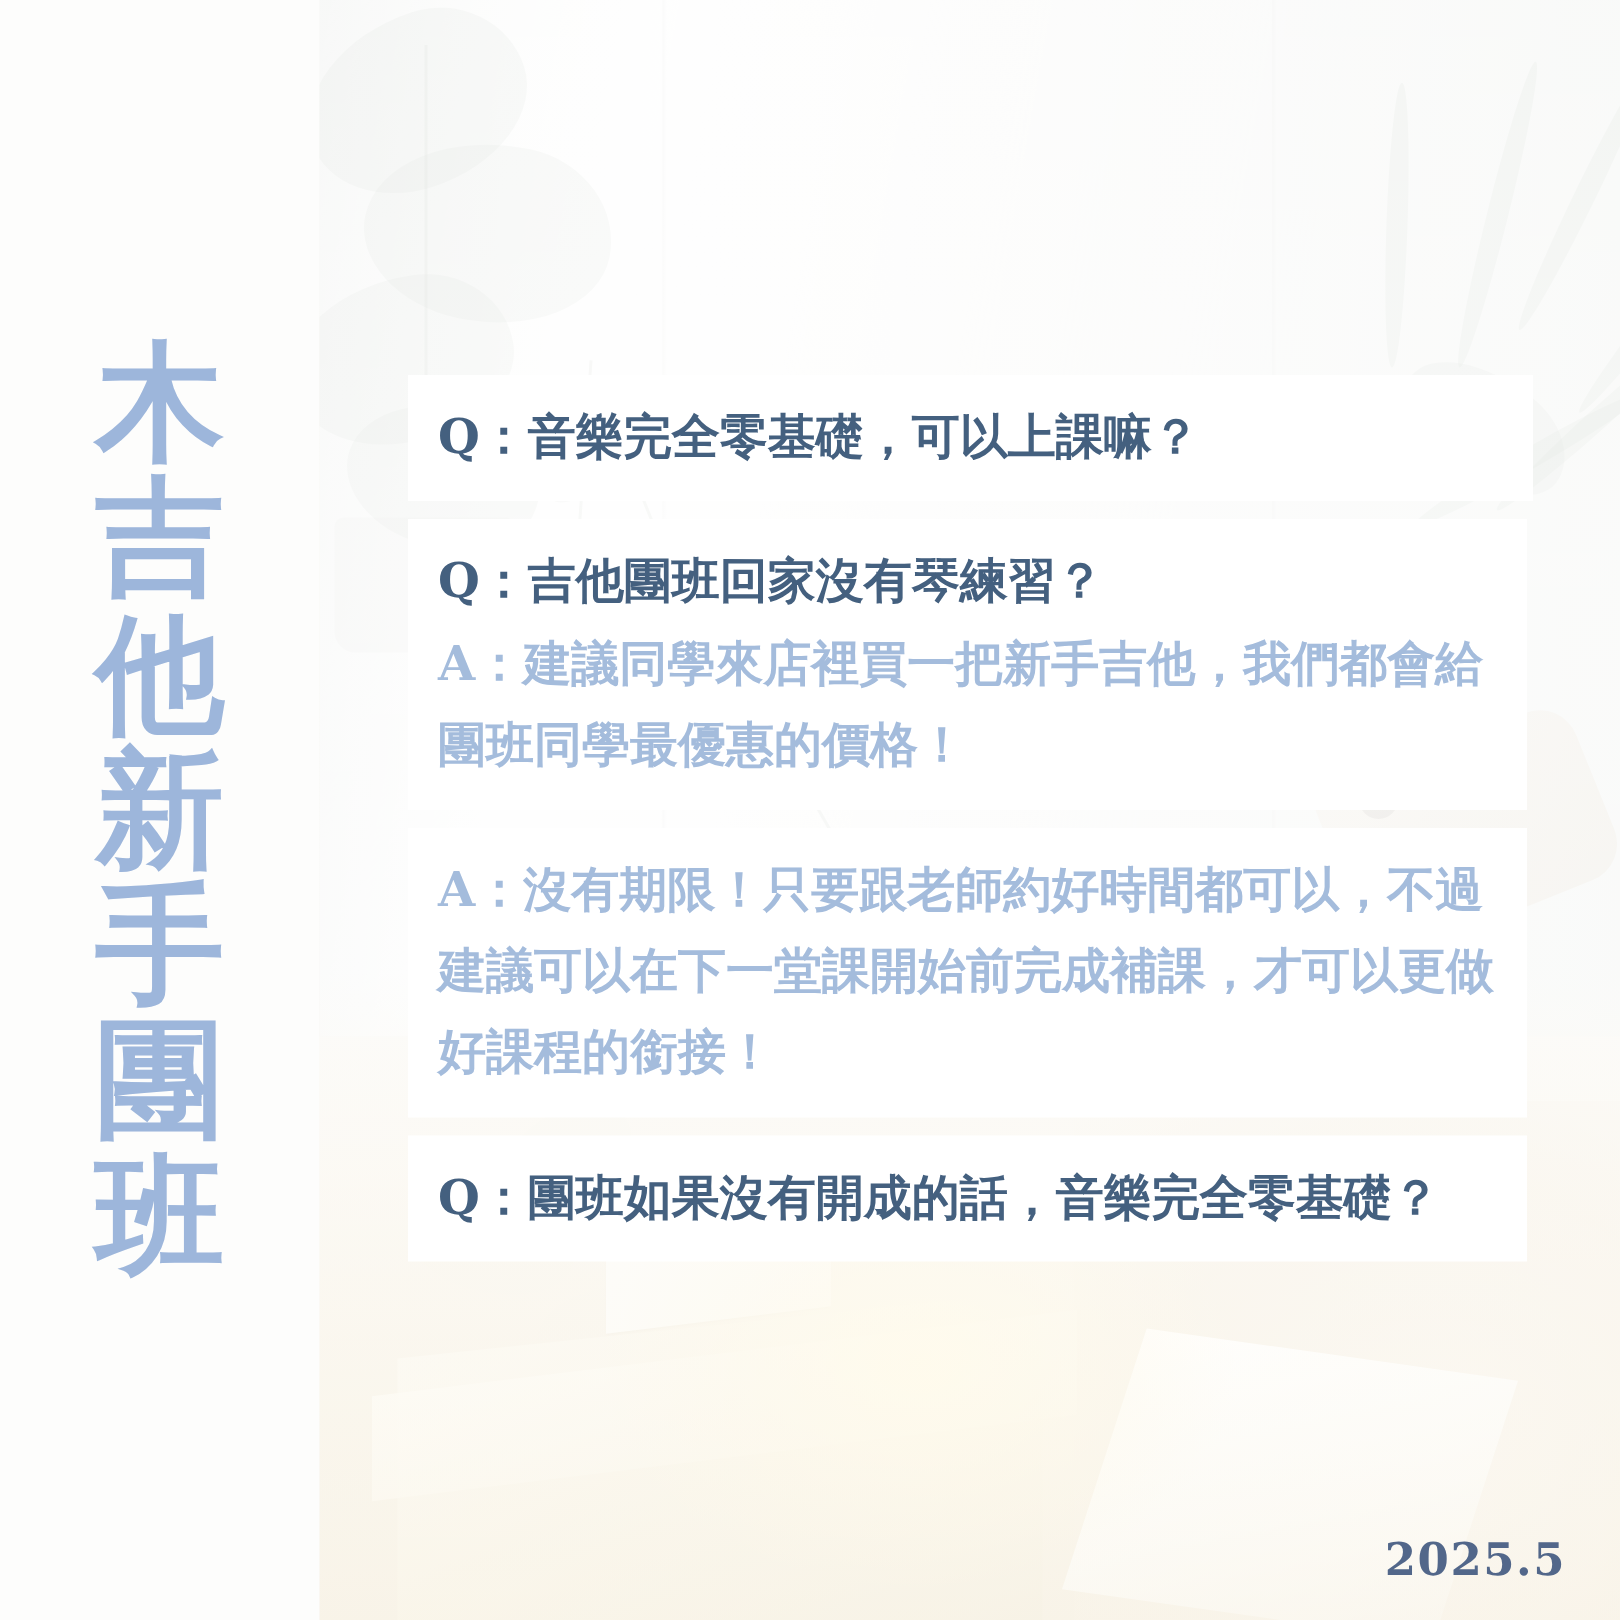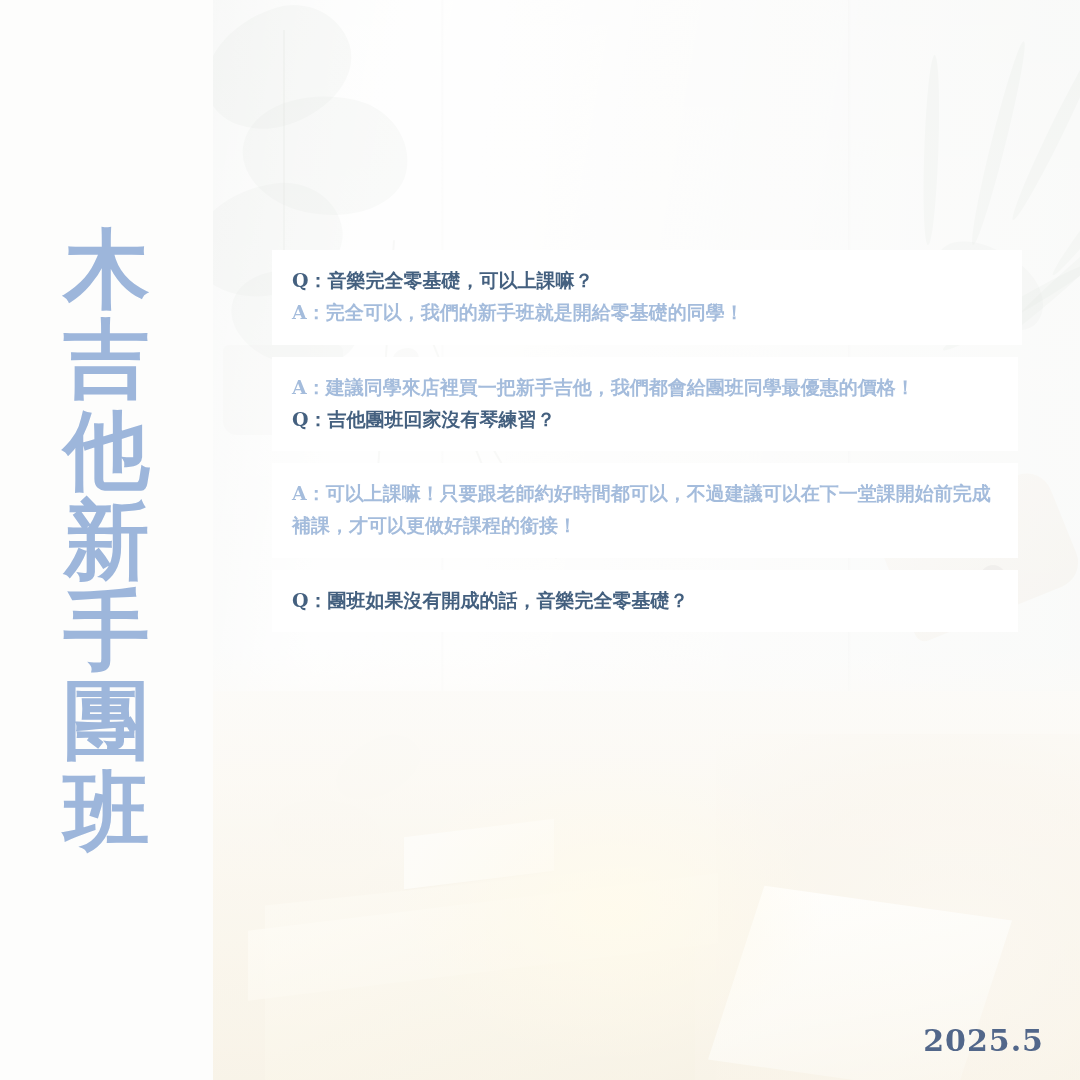--- a/index.html
+++ b/index.html
@@ -191,21 +191,21 @@
     box-sizing: border-box;
     padding: 14px 20px 16px 20px;
     margin-bottom: 12px;
   }
   .card.narrow { width: 750px; }
   .card.wide   { width: 746px; }
 
   .qa-line {
     font-family: "DejaVu Serif", "Liberation Serif", serif;
     font-weight: 700;
-    font-size: 19px;
+    font-size: 32px;
     line-height: 1.70;
     white-space: pre-wrap;
   }
   .qa-line.q { color: #44607f; }
   .qa-line.a { color: #a4bcdc; }
 
   
   .date {
     position: absolute;
     right: 36px;
@@ -286,30 +286,29 @@
       <span>團</span>
       <span>班</span>
     </div>
   </div>
 
 
   <div class="cards">
 
     <div class="card narrow">
       <div class="qa-line q">Q：音樂完全零基礎，可以上課嘛？</div>
-      <div class="qa-line a">A：完全可以，我們的新手班就是開給零基礎的同學！</div>
     </div>
 
     <div class="card wide">
+      <div class="qa-line q">Q：吉他團班回家沒有琴練習？</div>
       <div class="qa-line a">A：建議同學來店裡買一把新手吉他，我們都會給團班同學最優惠的價格！</div>
-      <div class="qa-line q">Q：吉他團班回家沒有琴練習？</div>
     </div>
 
     <div class="card wide">
-      <div class="qa-line a">A：可以上課嘛！只要跟老師約好時間都可以，不過建議可以在下一堂課開始前完成補課，才可以更做好課程的銜接！</div>
+      <div class="qa-line a">A：沒有期限！只要跟老師約好時間都可以，不過建議可以在下一堂課開始前完成補課，才可以更做好課程的銜接！</div>
     </div>
 
     <div class="card wide">
       <div class="qa-line q">Q：團班如果沒有開成的話，音樂完全零基礎？</div>
     </div>
 
   </div>
 
   <div class="date">2025.5</div>
 

